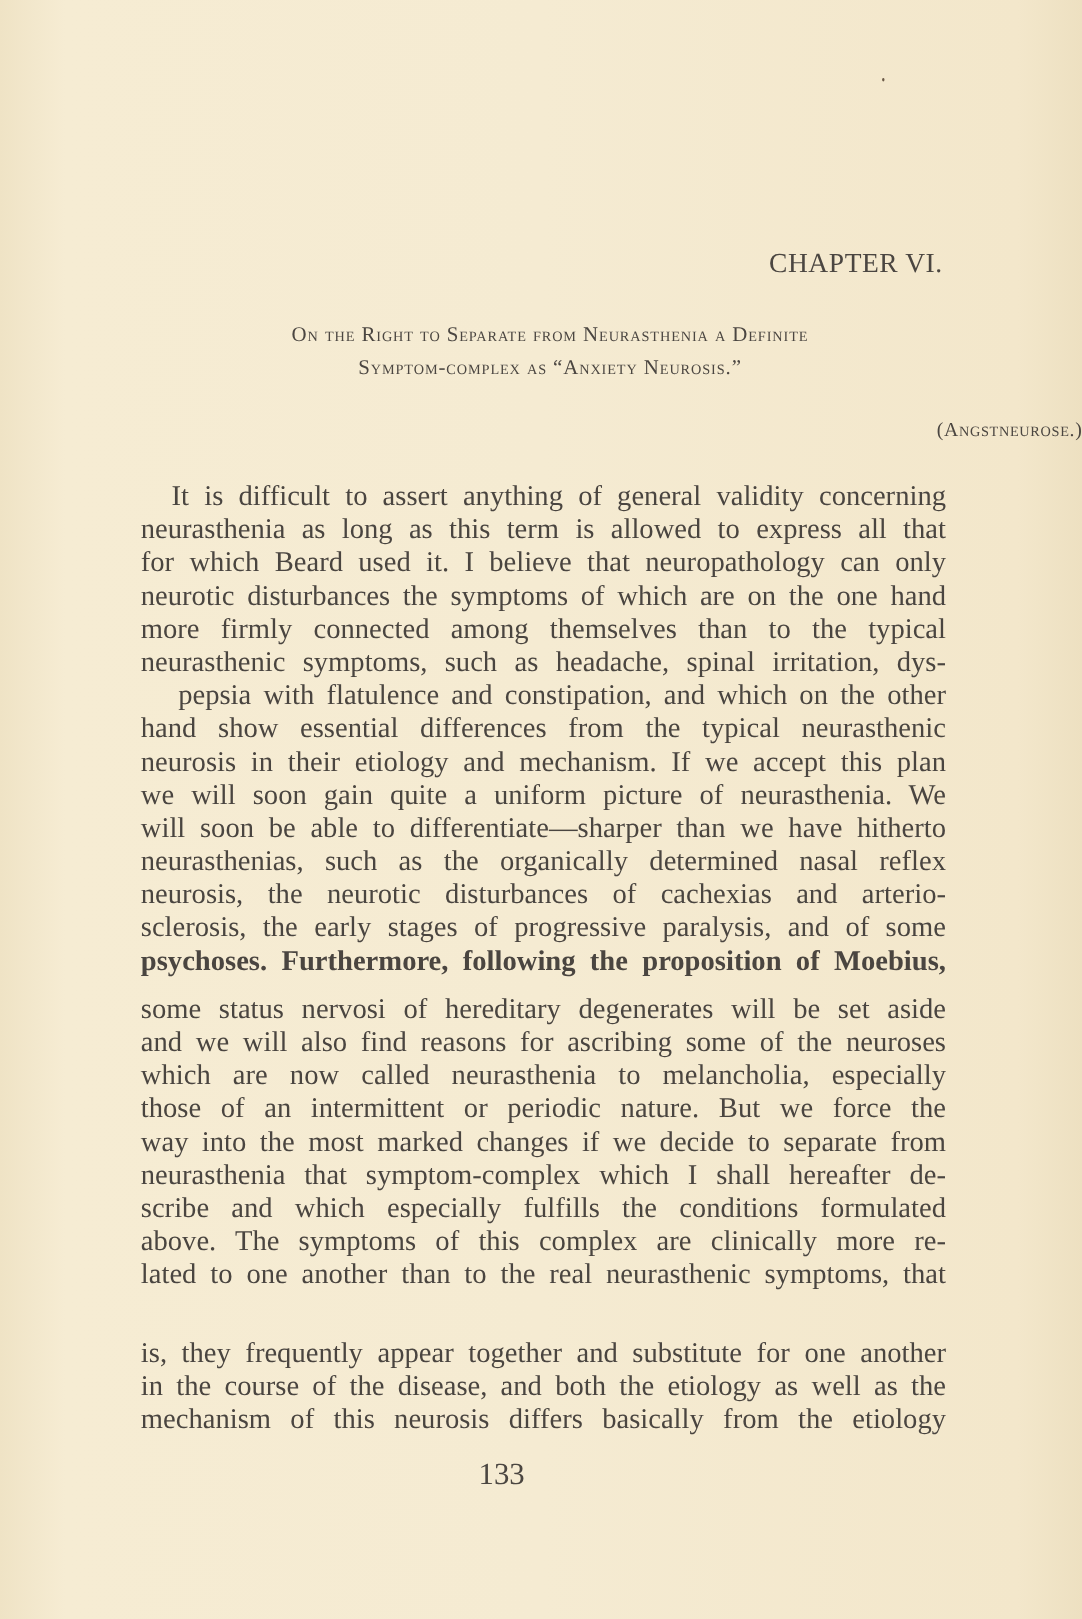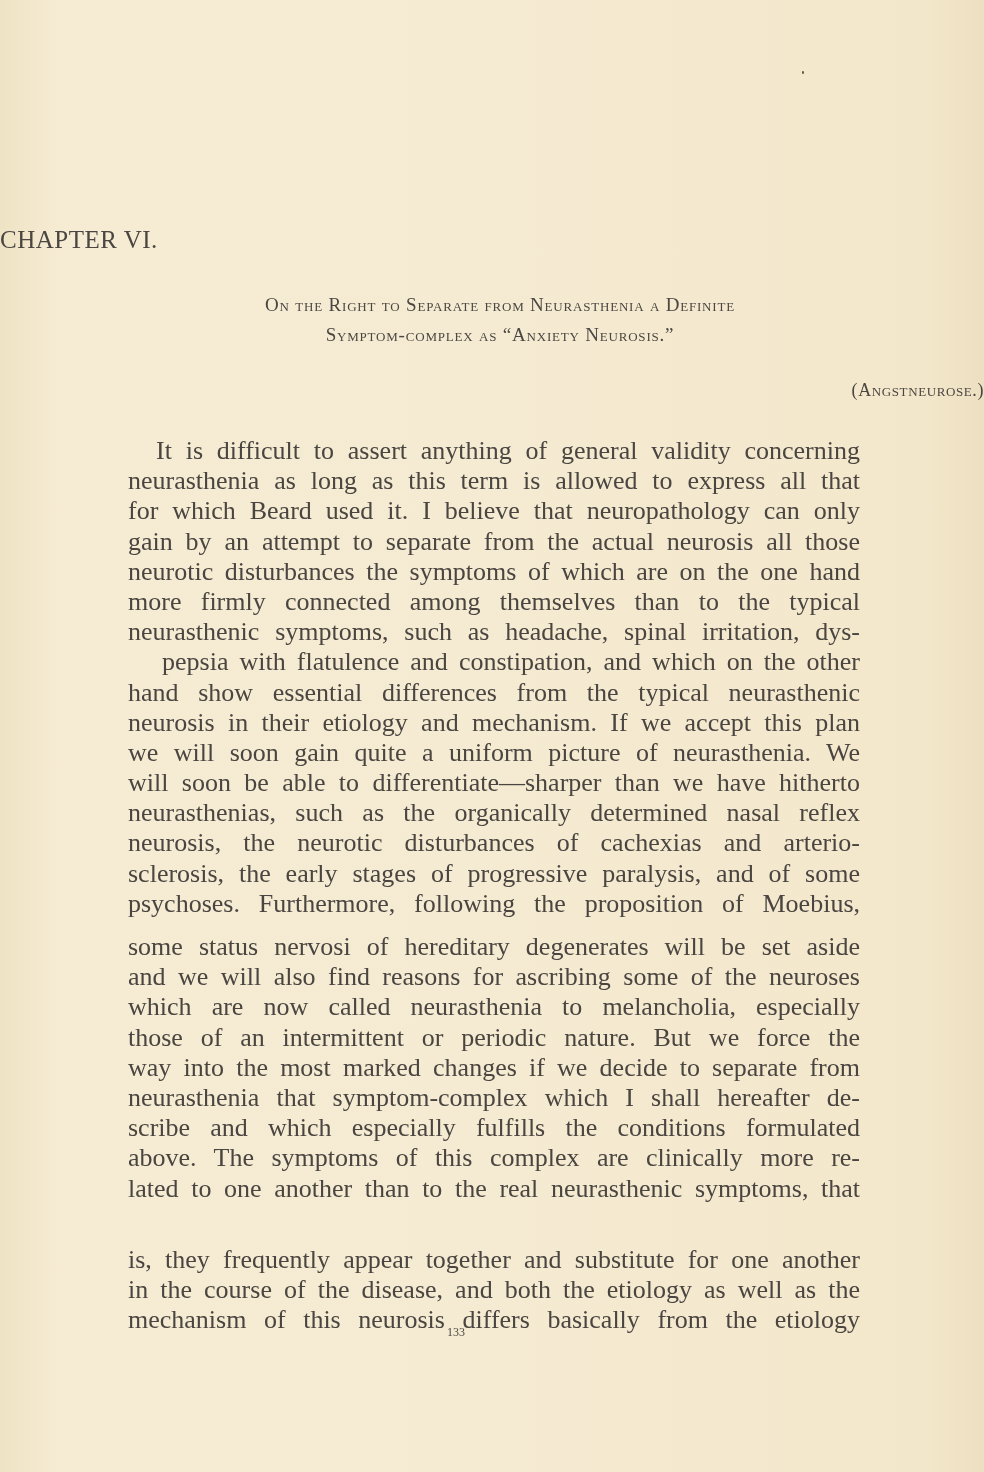--- a/index.html
+++ b/index.html
@@ -30,21 +30,21 @@
       width: 2px;
       height: 3px;
       background: #6b5a48;
       border-radius: 1px;
     }
     .chapter-title {
       position: absolute;
       left: 0;
       width: 857px;
       top: 226px;
-      text-align: left;
+      text-align: right;
       font-size: 25px;
       letter-spacing: 0.5px;
       color: #4b4641;
     }
     .subtitle {
       position: absolute;
       left: 100px;
       width: 800px;
       top: 290px;
       text-align: center;
@@ -86,21 +86,21 @@
     }
     .line.last {
       text-align-last: justify;
     }
     .page-number {
       position: absolute;
       left: 0;
       width: 912px;
       top: 1325px;
       text-align: center;
-      font-size: 12px;
+      font-size: 28px;
       color: #4b4641;
     }
   </style>
 </head>
 <body>
 
 <div class="page">
   <div class="speck"></div>
 
   <div class="chapter-title">CHAPTER VI.</div>
@@ -109,33 +109,32 @@
     <div>On the Right to Separate from Neurasthenia a Definite</div>
     <div>Symptom-complex as “Anxiety Neurosis.”</div>
   </div>
 
   <div class="german-title">(Angstneurose.)</div>
 
   <div class="body-text">
     <span class="line indent" style="white-space: normal;">It is difficult to assert anything of general validity concerning</span>
     <span class="line" style="white-space: normal;">neurasthenia as long as this term is allowed to express all that</span>
     <span class="line" style="white-space: normal;">for which Beard used it.  I believe that neuropathology can only</span>
-    <span class="line" style="white-space: normal;">gain by an attempt to separate from the actual neurosis all those</span>
     <span class="line" style="white-space: normal;">neurotic disturbances the symptoms of which are on the one hand</span>
     <span class="line" style="white-space: normal;">more firmly connected among themselves than to the typical</span>
     <span class="line" style="white-space: normal;">neurasthenic symptoms, such as headache, spinal irritation, dys-</span>
     <span class="line" style="white-space: normal; margin-left: 34px;">pepsia with flatulence and constipation, and which on the other</span>
     <span class="line" style="white-space: normal;">hand show essential differences from the typical neurasthenic</span>
     <span class="line" style="white-space: normal;">neurosis in their etiology and mechanism.  If we accept this plan</span>
     <span class="line" style="white-space: normal;">we will soon gain quite a uniform picture of neurasthenia.  We</span>
     <span class="line" style="white-space: normal;">will soon be able to differentiate—sharper than we have hitherto</span>
     <span class="line" style="white-space: normal;">neurasthenias, such as the organically determined nasal reflex</span>
     <span class="line" style="white-space: normal;">neurosis, the neurotic disturbances of cachexias and arterio-</span>
     <span class="line" style="white-space: normal;">sclerosis, the early stages of progressive paralysis, and of some</span>
-    <span class="line" style="white-space: normal;">psychoses.  Furthermore, following the proposition of Moebius,</span>
+    <span class="line" style="white-space: normal; font-weight: bold;">psychoses.  Furthermore, following the proposition of Moebius,</span>
     <span class="line" style="white-space: normal; margin-top: 13px;">some status nervosi of hereditary degenerates will be set aside</span>
     <span class="line" style="white-space: normal;">and we will also find reasons for ascribing some of the neuroses</span>
     <span class="line" style="white-space: normal;">which are now called neurasthenia to melancholia, especially</span>
     <span class="line" style="white-space: normal;">those of an intermittent or periodic nature.  But we force the</span>
     <span class="line" style="white-space: normal;">way into the most marked changes if we decide to separate from</span>
     <span class="line" style="white-space: normal;">neurasthenia that symptom-complex which I shall hereafter de-</span>
     <span class="line" style="white-space: normal;">scribe and which especially fulfills the conditions formulated</span>
     <span class="line" style="white-space: normal;">above.  The symptoms of this complex are clinically more re-</span>
     <span class="line" style="white-space: normal;">lated to one another than to the real neurasthenic symptoms, that</span>
     <span class="line" style="white-space: normal; margin-top: 41px;">is, they frequently appear together and substitute for one another</span>

